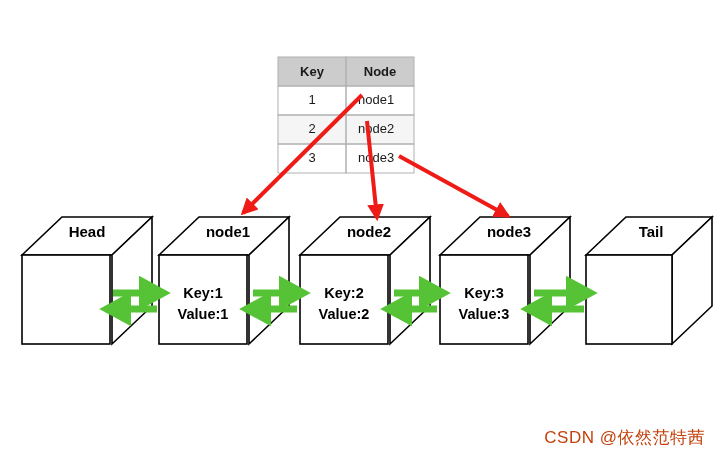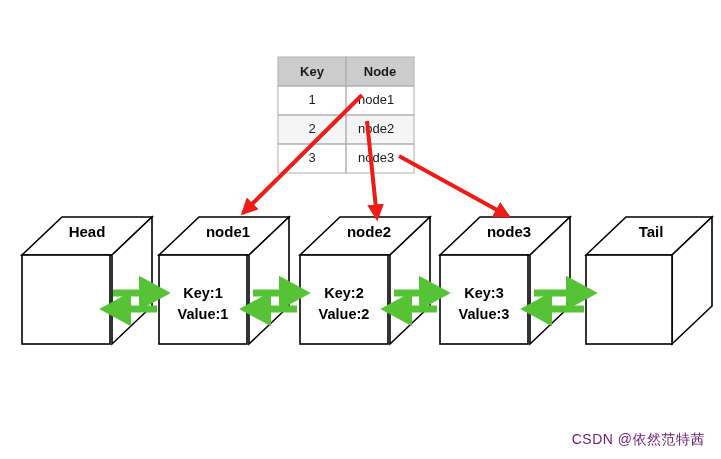--- a/index.html
+++ b/index.html
@@ -80,22 +80,22 @@
     font-size: 13px;
     fill: #1a1a1a;
     text-anchor: start;
     dominant-baseline: middle;
   }
   .watermark {
     position: absolute;
     right: 16px;
     bottom: 10px;
     font-family: "Liberation Sans", sans-serif;
-    font-size: 14px;
-    color: #701a75;
+    font-size: 17px;
+    color: #c2410c;
     letter-spacing: 0.5px;
     white-space: nowrap;
     user-select: none;
   }
 </style>
 </head>
 <body>
 
 <svg id="canvas" viewBox="0 0 721 459" xmlns="http://www.w3.org/2000/svg">
 

